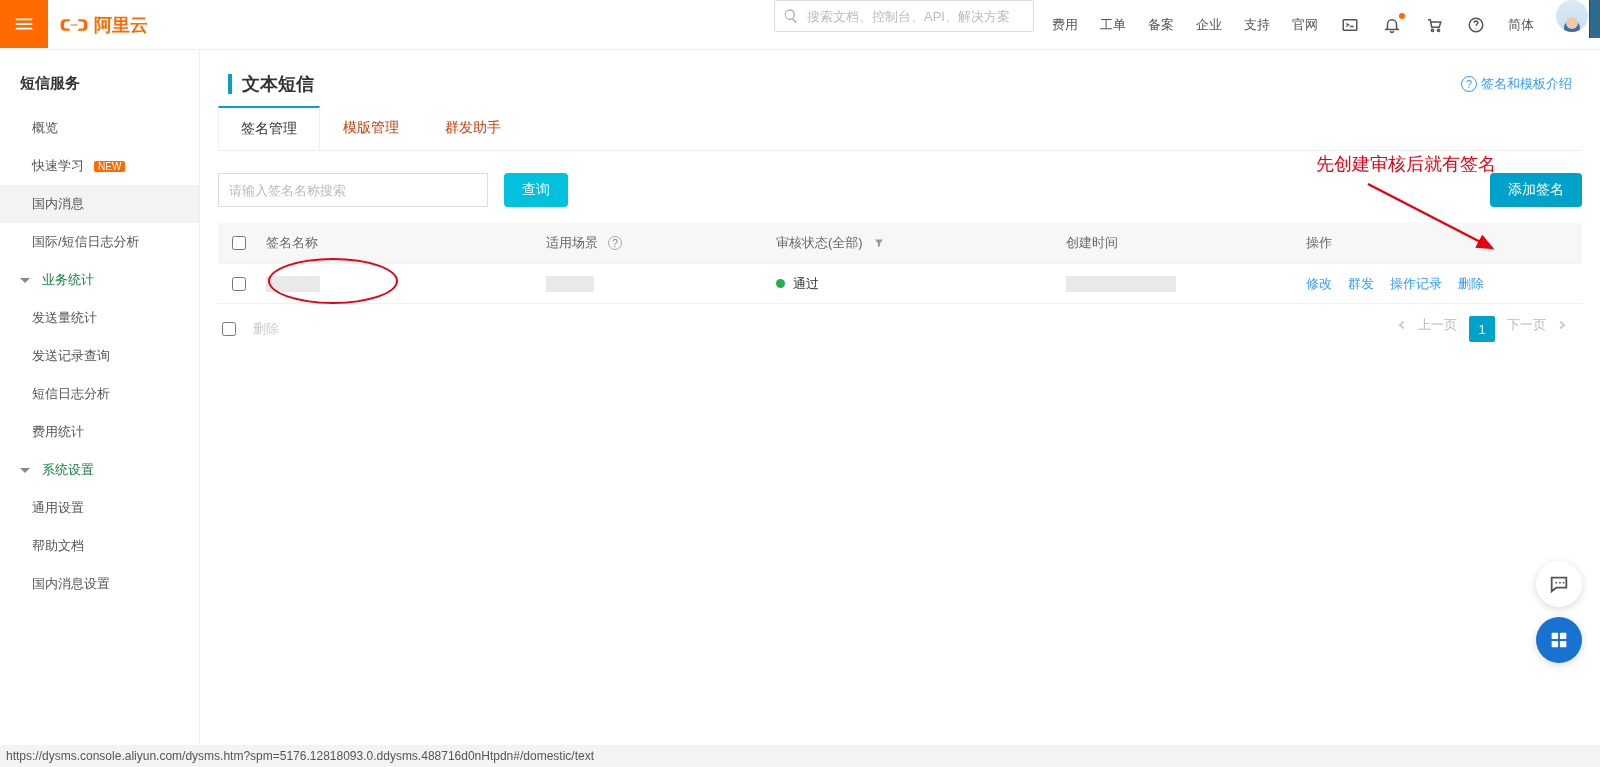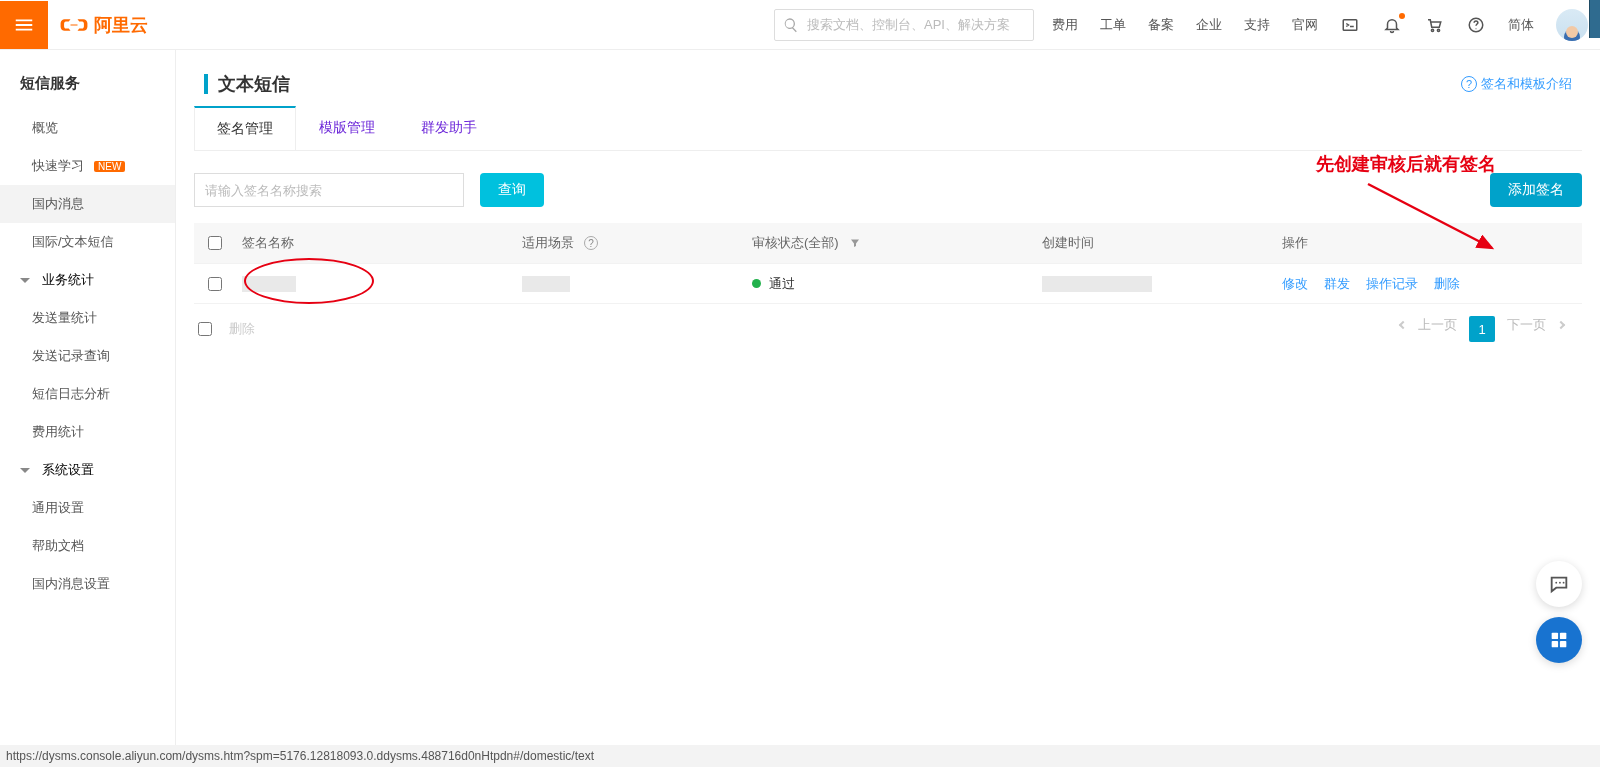--- a/index.html
+++ b/index.html
@@ -1,62 +1,62 @@
 <!DOCTYPE html>
 <html><head>
 <meta charset="utf-8">
 <style>
   html,body{margin:0;padding:0;height:100%;width:100%;font-family:"PingFang SC","Microsoft YaHei",Arial,sans-serif;font-size:13px;color:#333;background:#fff;overflow:hidden}
   *{box-sizing:border-box}
   
-  .topbar{height:50px;display:flex;align-items:center;border-bottom:1px solid #eee;background:#fff;position:relative}
+  .topbar{height:50px;display:flex;border-bottom:1px solid #eee;background:#fff;position:relative}
   .burger{width:48px;height:48px;background:#ff6a00;display:flex;align-items:center;justify-content:center;cursor:pointer}
   .burger svg{width:22px;height:22px;fill:#fff}
   .logo{display:flex;align-items:center;gap:6px;margin-left:12px;color:#ff6a00;font-weight:bold;font-size:18px}
   .logo svg{width:28px;height:28px}
   .top-spacer{flex:1}
   .search{display:flex;align-items:center;height:32px;border:1px solid #ddd;border-radius:2px;padding:0 8px;width:260px;color:#aaa;margin-right:18px}
   .search svg{width:16px;height:16px;fill:#aaa;margin-right:6px}
   .search input{border:0;outline:0;flex:1;font-size:13px;color:#444}
   .search input::placeholder{color:#bbb}
   .top-links{display:flex;align-items:center;gap:22px;margin-right:18px}
   .top-link{color:#555;font-size:13px;cursor:pointer;display:flex;align-items:center}
   .top-icon{cursor:pointer;color:#555;position:relative;display:flex;align-items:center;justify-content:center;width:20px;height:20px}
   .top-icon svg{width:18px;height:18px}
   .bell-dot{position:absolute;top:-2px;right:-3px;width:6px;height:6px;border-radius:50%;background:#ff6a00}
   .avatar{width:32px;height:32px;border-radius:50%;background:linear-gradient(to bottom,#d9eaf5,#c9e0f0);margin-left:4px;margin-right:12px;cursor:pointer;display:flex;align-items:flex-end;justify-content:center;overflow:hidden}
   .avatar-head{width:12px;height:12px;border-radius:50%;background:#f2c9a6;margin-bottom:3px;box-shadow:0 5px 0 2px #3a6eb0}
   
   .body{display:flex;height:calc(100% - 50px - 22px)}
-  .side{width:176px;border-right:1px solid #eee;background:#fff;display:flex;flex-direction:column;padding-top:10px}
+  .side{width:200px;border-right:1px solid #eee;background:#fff;display:flex;flex-direction:column;padding-top:10px}
   .side-title{font-size:15px;font-weight:600;color:#333;padding:14px 20px 16px}
   .side-item{padding:10px 28px;font-size:13px;color:#555;cursor:pointer;display:flex;align-items:center;gap:6px}
   .side-item.sub{padding-left:32px}
-  .side-item.group{padding-left:20px;color:#000000;position:relative}
+  .side-item.group{padding-left:20px;color:#15803d;position:relative}
   .side-item.group::before{content:"";width:0;height:0;border-left:5px solid transparent;border-right:5px solid transparent;border-top:5px solid #888;margin-right:6px}
   .side-item.active{background:#f3f3f3}
   .badge-new{background:#ff6a00;color:#fff;font-size:10px;padding:0 4px;border-radius:2px;margin-left:4px}
   
   .main{flex:1;position:relative;overflow:auto;background:#fff}
   .page-header{display:flex;align-items:center;justify-content:space-between;padding:22px 28px 10px}
   .page-title{display:flex;align-items:center;gap:10px;font-size:18px;font-weight:700;color:#333}
   .page-title .bar{width:4px;height:20px;background:#00a2ca}
   .help-link{color:#339cff;font-size:13px;display:flex;align-items:center;gap:4px;cursor:pointer}
   .help-link .q{width:16px;height:16px;border:1px solid #339cff;border-radius:50%;display:flex;align-items:center;justify-content:center;font-size:11px}
   .tabs{display:flex;border-bottom:1px solid #eee;margin:0 18px 0 18px}
-  .tab{padding:12px 22px;font-size:14px;color:#6d28d9;cursor:pointer;border:1px solid transparent;border-bottom:none;position:relative;top:0}
+  .tab{padding:12px 22px;font-size:14px;color:#c2410c;cursor:pointer;border:1px solid transparent;border-bottom:none;position:relative;top:0}
   .tab.active{color:#333;border-color:#eee;border-top:2px solid #00a2ca;background:#fff}
   .toolbar{display:flex;align-items:center;margin:22px 18px 16px;gap:16px}
   .tinput{height:34px;border:1px solid #ddd;padding:0 10px;width:270px;outline:none;font-size:13px}
   .tinput::placeholder{color:#bbb}
   .btn{height:34px;padding:0 18px;border:0;color:#fff;background:#00c1de;font-size:14px;cursor:pointer;border-radius:4px}
   .btn.primary{background:#00a2ca}
   .toolbar-spacer{flex:1}
   
-  .anno{position:absolute;right:104px;top:102px;color:#e60012;font-size:18px;font-weight:700;white-space:nowrap;z-index:5;pointer-events:none}
+  .anno{position:absolute;right:104px;top:102px;color:#e60012;font-size:18px;font-weight:400;white-space:nowrap;z-index:5;pointer-events:none}
   .arrow{position:absolute;top:130px;right:96px;z-index:5;pointer-events:none}
   
   .tbl{margin:0 18px;border-bottom:1px solid #f2f2f2}
   .trow{display:flex;align-items:center;min-height:40px;border-top:1px solid #f2f2f2;padding:6px 0}
   .trow.head{background:#f7f7f7;color:#666;font-weight:500;border-top:none}
   .cell{padding:0 8px;display:flex;align-items:center;gap:6px}
   .c-cb{width:40px;justify-content:center}
   .c-name{width:280px}
   .c-scene{width:230px}
   .c-status{width:290px}
@@ -154,21 +154,21 @@
         <span>概览</span>
       </div>
     <div class="side-item sub">
         <span>快速学习</span>
         <span class="badge-new">NEW</span>
       </div>
     <div class="side-item sub active">
         <span>国内消息</span>
       </div>
     <div class="side-item sub">
-        <span>国际/文本短信</span>
+        <span>国际/短信日志分析</span>
       </div>
     <div class="side-item group">
         <span>业务统计</span>
       </div>
     <div class="side-item sub">
         <span>发送量统计</span>
       </div>
     <div class="side-item sub">
         <span>发送记录查询</span>
       </div>

